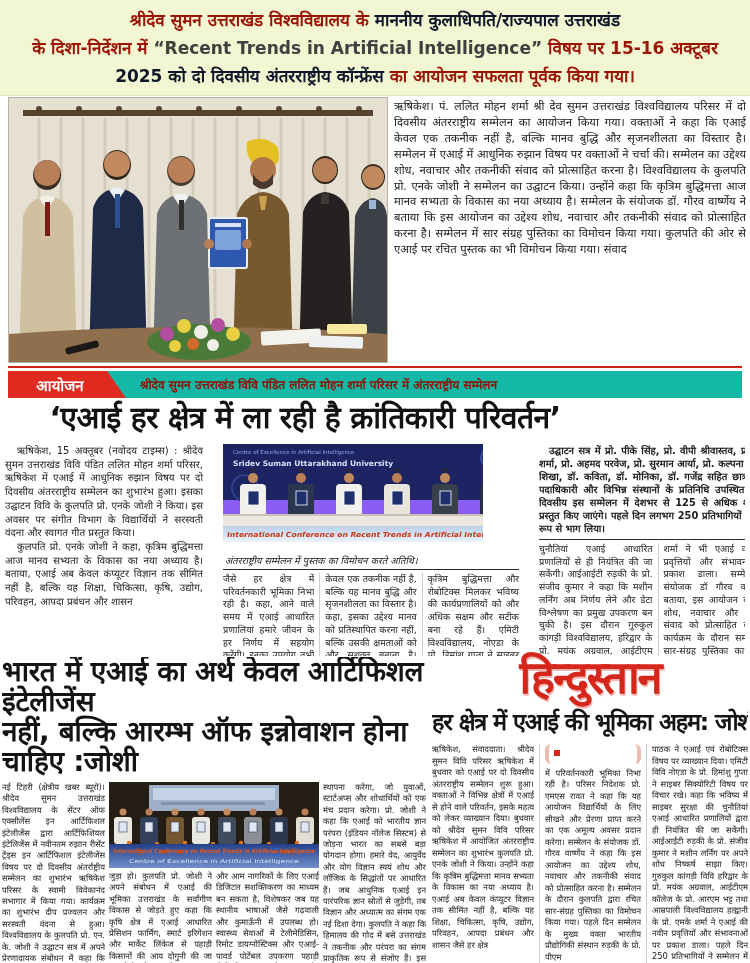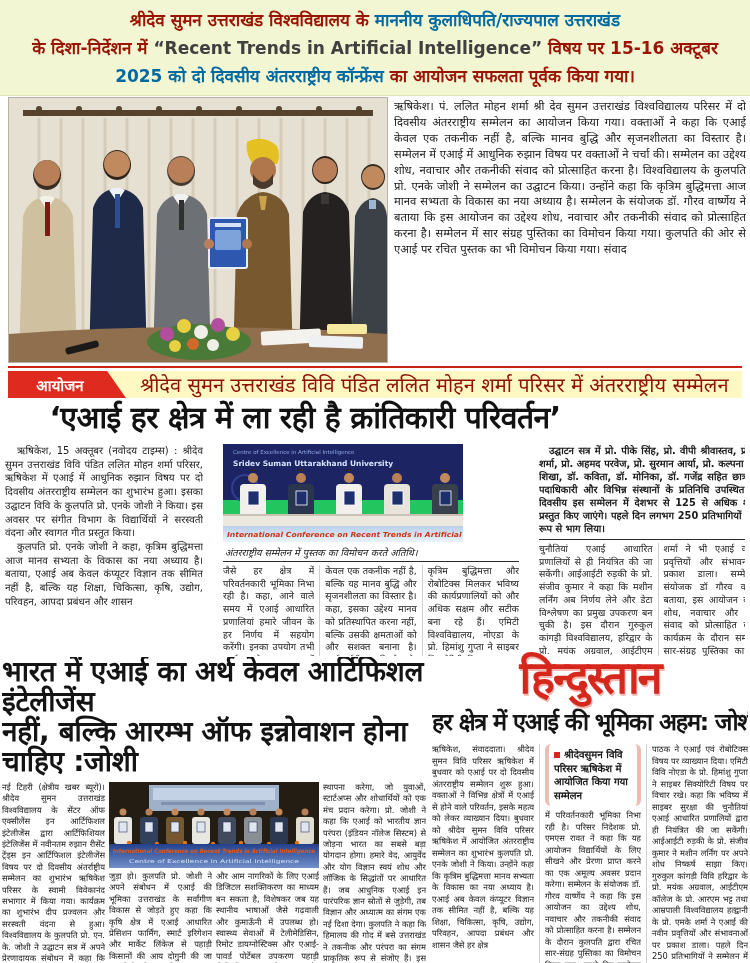--- a/index.html
+++ b/index.html
@@ -10,61 +10,61 @@
     -webkit-font-smoothing:antialiased;
   }
   
   .banner{
     position:absolute;left:0;top:0;width:750px;height:95px;
     background:#f3f6d2;border-bottom:1px solid #e2e6ba;
     display:flex;align-items:center;justify-content:center;text-align:center;
   }
   .banner-inner{width:720px;font-weight:800;font-size:17px;line-height:28px;}
   .c-maroon{color:#9b1507;}
-  .c-green{color:#0369a1;}
+  .c-green{color:#0f172a;}
   .c-blue{color:#404040;}
   
   .top-photo{
     position:absolute;left:8px;top:97px;width:380px;height:266px;
     border:1px solid #b9b2a4;box-sizing:border-box;overflow:hidden;background:#e6e0d2;
   }
   .top-photo svg{display:block;}
   
   .top-article{position:absolute;left:394px;top:99px;width:352px;height:264px;overflow:hidden;}
   .top-article h1{
     margin:0 0 6px 0;font-size:21.5px;line-height:26px;color:#101010;font-weight:800;
   }
   .news-body{color:#1c1c1c;text-align:justify;}
   .top-article .news-body{font-size:11.3px;line-height:15.9px;}
   
   .red-rule{position:absolute;left:8px;top:366px;width:734px;height:2px;background:#cc2214;}
-  .strip{position:absolute;left:8px;top:371px;width:734px;height:27px;background:#fef9c3;}
+  .strip{position:absolute;left:8px;top:371px;width:734px;height:27px;background:#14b8a6;}
   .strip-label{
     position:absolute;left:0;top:0;width:118px;height:27px;background:#df2b1f;
     clip-path:polygon(0 0,84% 0,100% 100%,0 100%);
     color:#ffffff;font-weight:800;font-size:15px;display:flex;align-items:center;justify-content:center;
     padding-right:14px;box-sizing:border-box;
   }
   .strip-text{
     position:absolute;left:132px;top:0;right:6px;height:27px;display:flex;align-items:center;
-    color:#8e1206;font-weight:400;font-size:20px;white-space:nowrap;overflow:hidden;
+    color:#8e1206;font-weight:700;font-size:12px;white-space:nowrap;overflow:hidden;
   }
   
   .main-headline{
     position:absolute;left:0;top:399px;width:610px;text-align:center;
     font-size:30px;line-height:38px;font-weight:800;color:#121212;letter-spacing:-0.5px;
   }
   
   .middle{position:absolute;left:5px;top:444px;width:740px;height:212px;display:grid;
     grid-template-columns:198px 296px 238px;column-gap:20px;overflow:hidden;}
   .middle .colgroup{overflow:hidden;}
   .middle .news-body{font-size:10px;line-height:13.7px;}
   .middle .news-body p{margin:0 0 0 0;text-indent:12px;}
-  .mid-photo{width:240px;height:98px;overflow:hidden;background:#22c55e;}
-  .mid-caption{font-size:9.5px;font-style:italic;color:#222;padding:4px 0 2px 2px;border-bottom:1.5px solid #2a2a2a;}
+  .mid-photo{width:260px;height:98px;overflow:hidden;background:#8b5cf6;}
+  .mid-caption{font-size:9.5px;font-style:italic;color:#222;padding:12px 0 2px 2px;border-bottom:1.5px solid #2a2a2a;}
   .subcols{display:flex;gap:5px;margin-top:3px;}
   .subcols .sc{flex:1;font-size:9.3px;line-height:12.7px;text-align:justify;color:#1c1c1c;overflow:hidden;}
   .sc+.sc{border-left:1px solid #cfcfcf;padding-left:5px;}
   .research-head{font-size:15px;line-height:18px;font-weight:800;color:#101010;margin:0 0 3px 0;}
   .research-intro{font-size:9.8px;line-height:13px;text-align:justify;color:#1c1c1c;text-indent:10px;
     border-bottom:1.5px solid #2a2a2a;padding-bottom:4px;font-weight:bold;}
   
   .bl{position:absolute;left:2px;top:657px;width:424px;height:306px;overflow:hidden;}
   .bl h2{margin:0;font-size:28px;line-height:30px;font-weight:700;color:#141414;letter-spacing:-0.3px;}
   .bl-body{
@@ -396,19 +396,19 @@
   </div>
 </div>
 
 <div class="hd">
   <div class="hd-logo">हिन्दुस्तान</div>
   <div class="hd-headline">हर क्षेत्र में एआई की भूमिका अहम: जोशी</div>
   <div class="hd-body">
     <div class="hcol">ऋषिकेश, संवाददाता। श्रीदेव सुमन विवि परिसर ऋषिकेश में बुधवार को एआई पर दो दिवसीय अंतरराष्ट्रीय सम्मेलन शुरू हुआ। वक्ताओं ने विभिन्न क्षेत्रों में एआई से होने वाले परिवर्तन, इसके महत्व को लेकर व्याख्यान दिया। बुधवार को श्रीदेव सुमन विवि परिसर ऋषिकेश में आयोजित अंतरराष्ट्रीय सम्मेलन का शुभारंभ कुलपति प्रो. एनके जोशी ने किया। उन्होंने कहा कि कृत्रिम बुद्धिमत्ता मानव सभ्यता के विकास का नया अध्याय है। एआई अब केवल कंप्यूटर विज्ञान तक सीमित नहीं है, बल्कि यह शिक्षा, चिकित्सा, कृषि, उद्योग, परिवहन, आपदा प्रबंधन और शासन जैसे हर क्षेत्र</div>
     <div class="hcol">
       <div class="hl-box">
-        <span class="bullet"></span><span class="hl-text">श्रीदेवसुमन विवि परिसर ऋषिकेश में आयोजित किया गया सम्मेलन</span>
+        <span class="bullet"></span>
       </div>
       <span>में परिवर्तनकारी भूमिका निभा रही है। परिसर निदेशक प्रो. एमएस रावत ने कहा कि यह आयोजन विद्यार्थियों के लिए सीखने और प्रेरणा प्राप्त करने का एक अमूल्य अवसर प्रदान करेगा। सम्मेलन के संयोजक डॉ. गौरव वार्ष्णेय ने कहा कि इस आयोजन का उद्देश्य शोध, नवाचार और तकनीकी संवाद को प्रोत्साहित करना है। सम्मेलन के दौरान कुलपति द्वारा रचित सार-संग्रह पुस्तिका का विमोचन किया गया। पहले दिन सम्मेलन के मुख्य वक्ता भारतीय प्रौद्योगिकी संस्थान रुड़की के प्रो. पीएम</span>
     </div>
     <div class="hcol">पाठक ने एआई एवं रोबोटिक्स विषय पर व्याख्यान दिया। एमिटी विवि नोएडा के प्रो. हिमांशु गुप्ता ने साइबर सिक्योरिटी विषय पर विचार रखे। कहा कि भविष्य में साइबर सुरक्षा की चुनौतियां एआई आधारित प्रणालियों द्वारा ही नियंत्रित की जा सकेंगी। आईआईटी रुड़की के प्रो. संजीव कुमार ने मशीन लर्निंग पर अपने शोध निष्कर्ष साझा किए। गुरुकुल कांगड़ी विवि हरिद्वार के प्रो. मयंक अग्रवाल, आईटीएम कॉलेज के प्रो. आरएम भट्ट तथा आम्रपाली विश्वविद्यालय हल्द्वानी के प्रो. एमके शर्मा ने एआई की नवीन प्रवृत्तियों और संभावनाओं पर प्रकाश डाला। पहले दिन 250 प्रतिभागियों ने सम्मेलन में शिरकत की।</div>
   </div>
 </div>
 
 </body></html>

